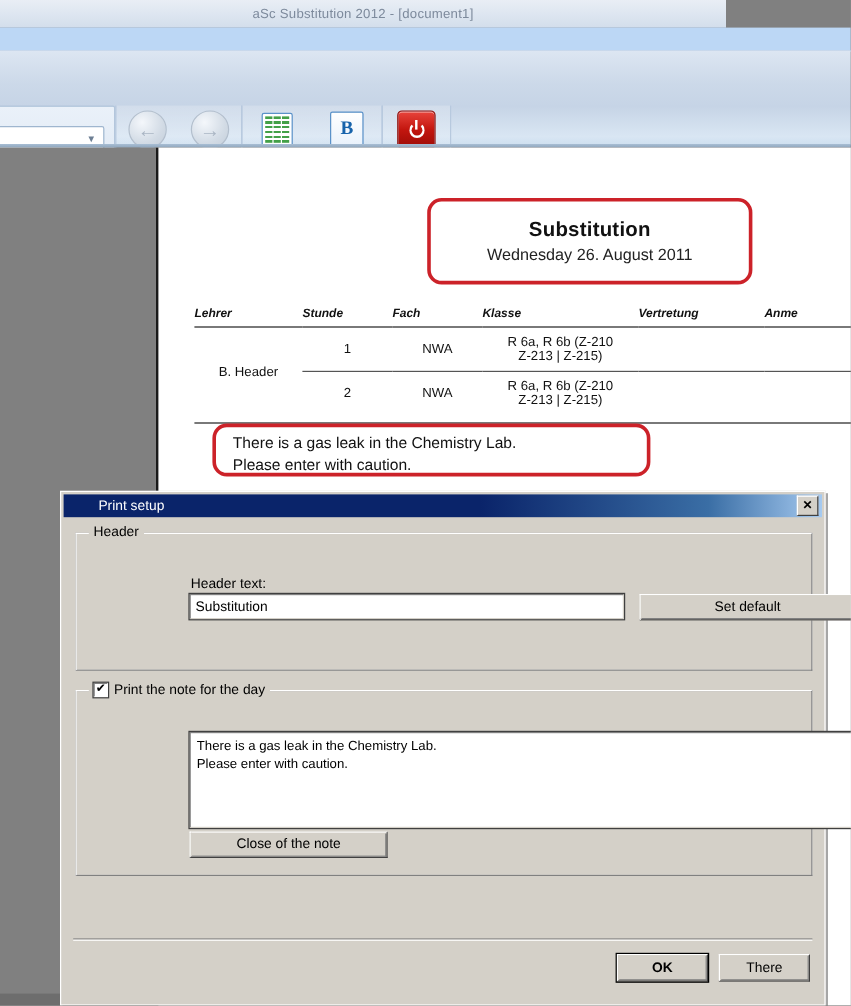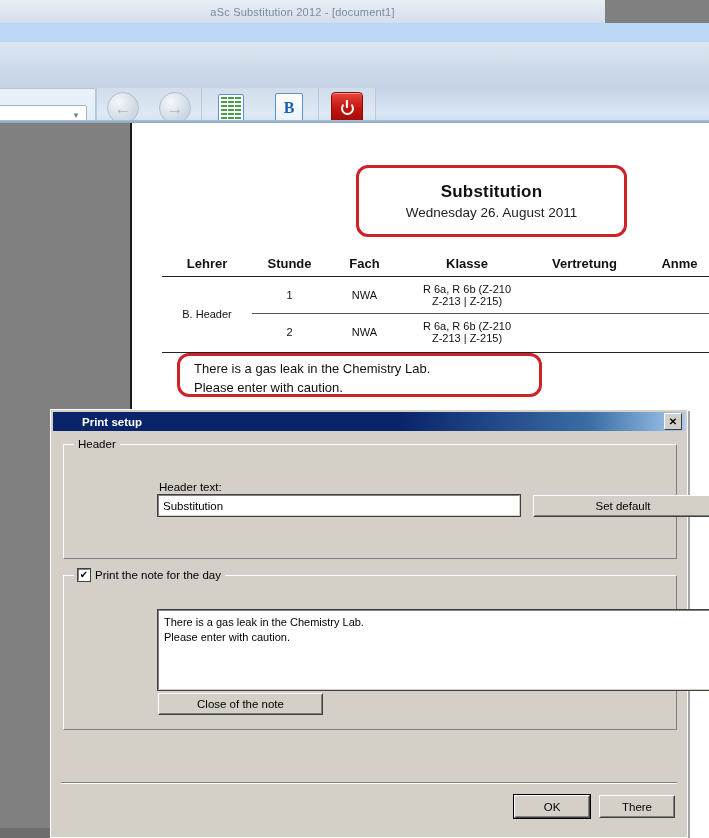--- a/index.html
+++ b/index.html
@@ -126,22 +126,22 @@
     display:flex; flex-direction:column; align-items:center; justify-content:center;
   }
   .doc-title { font-size: 17px; font-weight: bold; color:#111; letter-spacing:.2px; }
   .doc-date { font-size: 13.5px; color:#222; margin-top: 3px; }
 
   .doc-table {
     position: absolute; left: 30px; top: 130px; width: 560px;
     border-collapse: collapse; table-layout: fixed;
   }
   .doc-table th {
-    font-size: 13px; font-weight: bold; color:#111; padding: 3px 0 5px;
-    text-align:center; border-bottom: 1.5px solid #222;
+    font-size: 10px; font-weight: bold; color:#111; padding: 3px 0 5px;
+    text-align:left; border-bottom: 1.5px solid #222; font-style: italic;
   }
   .doc-table td {
     font-size: 11px; color:#111; text-align:center; padding: 6px 0; vertical-align: middle;
   }
   .doc-table td.cls { line-height: 12px; }
   .row-sep td { border-bottom: 1px solid #555; }
   .teacher-cell { border-bottom: none !important; }
   .tbl-bottom {
     position: absolute; left: 30px; top: 229px; width: 560px; height: 0;
     border-top: 1.5px solid #222;
@@ -160,21 +160,21 @@
     background: #d4d0c8;
     border: 1px solid #fff;
     box-shadow: 2px 2px 0 rgba(0,0,0,.35);
     box-sizing: border-box;
   }
   .dlg-titlebar {
     position:absolute; left:2px; top:2px; right:2px; height:19px;
     background: linear-gradient(to right, #0a246a 0%, #0a246a 55%, #3a6ea5 85%, #a6caf0 100%);
     display:flex; align-items:center; padding: 0 3px 0 5px;
   }
-  .dlg-title { color:#fff; font-size:11.5px; font-weight:bold; flex:1;padding-left:24px; }
+  .dlg-title { color:#fff; font-size:11.5px; font-weight:normal; flex:1;padding-left:24px; }
   .dlg-close {
     width:16px; height:15px; background:#d4d0c8;
     border-top:1px solid #fff; border-left:1px solid #fff;
     border-right:1px solid #404040; border-bottom:1px solid #404040;
     display:flex; align-items:center; justify-content:center;
     font-size:10px; font-weight:bold; color:#000; line-height:1;
   }
 
   .groupbox {
     position:absolute; border:1px solid #fff; border-top-color:#808080; border-left-color:#808080;
@@ -399,21 +399,21 @@
     <div class="textarea" style="left:107px; top:200px; width:555px; height:80px;">
       <div>There is a gas leak in the Chemistry Lab.</div>
       <div>Please enter with caution.</div>
     </div>
     <div class="btn" style="left:107px; top:283px; width:165px; height:22px;">
       <span>Close of the note</span>
     </div>
 
     <div class="dlg-sep" style="top:372px;"></div>
 
-    <div class="btn default" style="left:463px; top:385px; width:76px; height:23px;">
+    <div class="btn default" style="left:463px; top:385px; width:76px; height:23px;font-weight:bold;">
       <span>OK</span>
     </div>
     <div class="btn" style="left:548px; top:385px; width:76px; height:23px;">
       <span>There</span>
     </div>
   </div>
 
 </div>
 
 </body></html>

